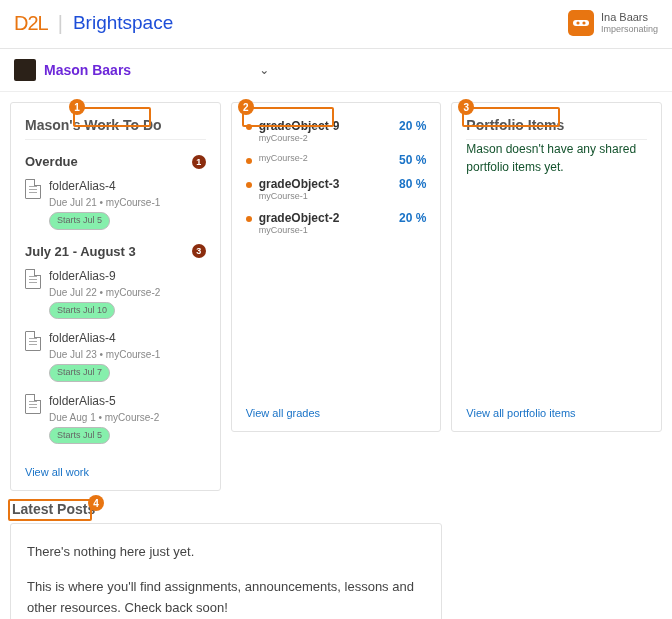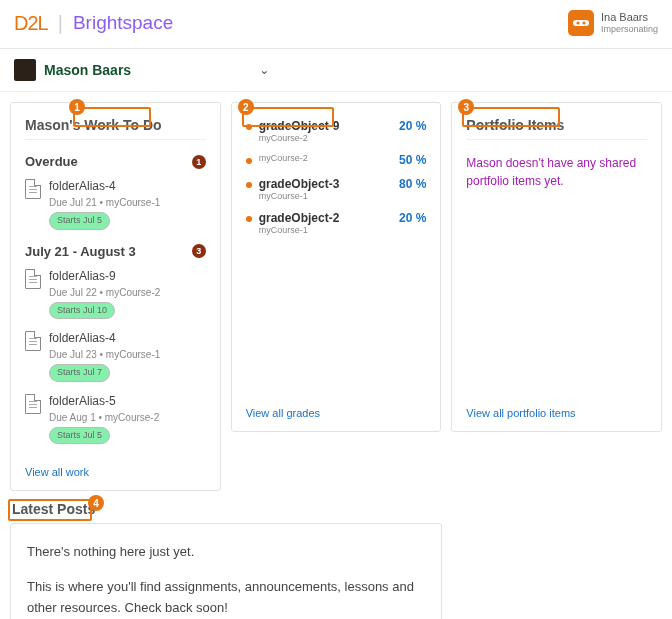--- a/index.html
+++ b/index.html
@@ -28,21 +28,21 @@
     font-weight: 400;
     color: #e87511;
     font-size: 20px;
     letter-spacing: -1px;
   }
   .brand-sep {
     color: #d0d0d0;
     font-size: 20px;
   }
   .brand-name {
-    color: #8b5cf6;
+    color: #1d4ed8;
     font-size: 19px;
     font-weight: 400;
   }
   .user-box {
     display: flex;
     align-items: center;
     gap: 7px;
   }
   .avatar-out {
     width: 26px; height: 26px;
@@ -56,21 +56,21 @@
     display: flex; align-items: center;
     padding: 10px 14px;
     gap: 8px;
     border-bottom: 1px solid #eee;
   }
   .context-avatar {
     width: 22px; height: 22px;
     background: #2b2118;
     border-radius: 2px;
   }
-  .context-name { font-size: 14px; font-weight: 600; color: #14532d; flex: 0 0 auto; }
+  .context-name { font-size: 14px; font-weight: 600; color: #6d28d9; flex: 0 0 auto; }
   .context-chevron { margin-left: 120px; font-size: 12px; color: #555; }
   .main {
     padding: 10px;
     display: grid;
     grid-template-columns: 1fr 1fr 1fr;
     gap: 10px;
     align-items: start;
   }
   .card {
     border: 1px solid #e2e2e2;
@@ -195,22 +195,21 @@
     margin-top: 5px;
     margin-right: 7px;
     flex-shrink: 0;
   }
   .grade-info { flex: 1; }
   .grade-name { font-size: 12px; color: #333; font-weight: 600; }
   .grade-course { font-size: 9px; color: #888; }
   .grade-pct { color: #1a73c7; font-weight: 700; font-size: 12px; }
   .portfolio-empty {
     font-size: 12px;
-    color: #a21caf;
-    margin-top: 14px;
+    color: #14532d;
     line-height: 1.5;
   }
   .latest-wrap { padding: 0 10px 10px 10px; position: relative; }
   .latest-title { font-size: 14px; font-weight: 700; color: #555; margin-bottom: 6px; padding-left: 2px; }
   .latest-card {
     border: 1px solid #e2e2e2;
     border-radius: 3px;
     padding: 18px 16px;
     font-size: 13px;
     color: #444;

